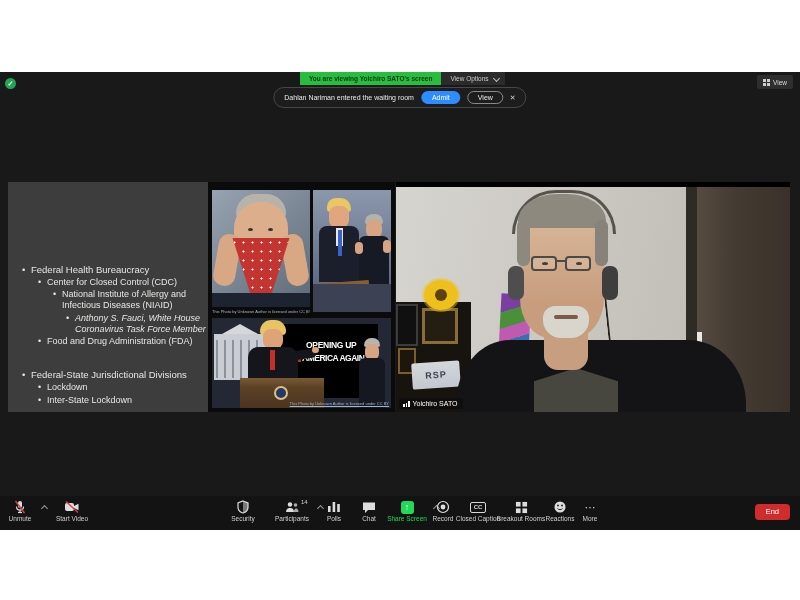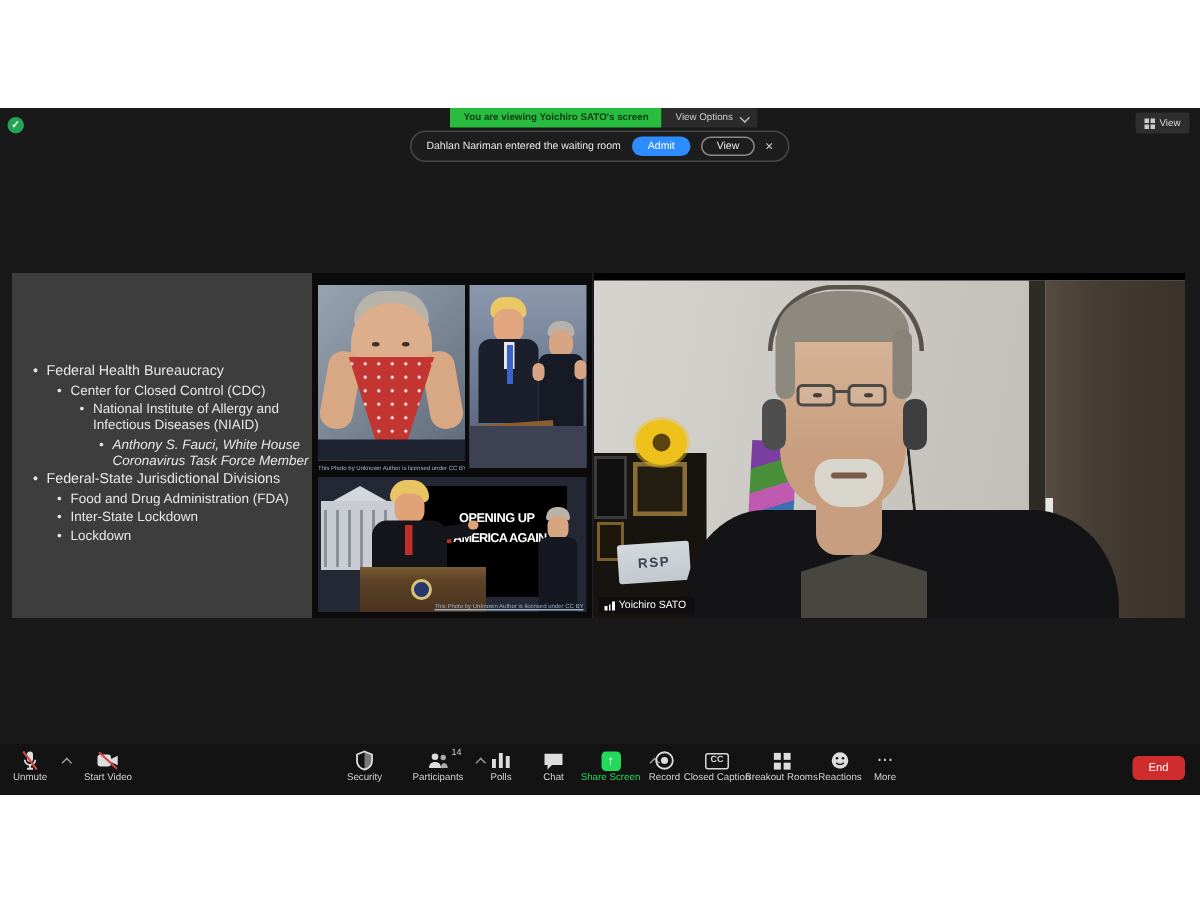--- a/index.html
+++ b/index.html
@@ -31,21 +31,21 @@
 
   
   .content { position:absolute; left:0; top:110px; width:800px; height:230px; }
 
   
   .slide { position:absolute; left:8px; top:0; width:387px; height:230px; background:#3d3d3d; overflow:hidden; }
   .slide-title { position:absolute; left:18px; top:18px; width:185px; font-size:17px; line-height:1.13; letter-spacing:-0.2px; color:#d4d4d2; }
   .bullets { position:absolute; left:10px; top:60px; width:192px; color:#e6e6e4; }
   .bullet { position:relative; line-height:1.25; margin-bottom:1px; }
   .bullet::before { content:'•'; position:absolute; }
-  .lv1 { padding-left:13px; font-size:9.5px; } .lv1::before { left:4px; }
+  .lv1 { padding-left:13px; font-size:9.5px;margin-top:22px; } .lv1::before { left:4px; }
   .lv2 { padding-left:29px; font-size:9px; }  .lv2::before { left:20px; }
   .lv3 { padding-left:44px; font-size:9px; }  .lv3::before { left:35px; }
   .lv4 { padding-left:57px; font-size:9px;font-style:italic; }  .lv4::before { left:48px; }
 
   
   .photo-panel { position:absolute; left:200px; top:0; width:187px; height:230px; background:#0b0b0b; }
   .photoA { position:absolute; left:4px; top:8px; width:98px; height:117px; background:linear-gradient(135deg,#97a3b0,#5f6a78); overflow:hidden; }
   .pa-hair { position:absolute; left:24px; top:4px; width:50px; height:26px; background:#b7b3ab; border-radius:24px 24px 8px 8px; }
   .pa-face { position:absolute; left:22px; top:12px; width:54px; height:62px; background:#dcae8c; border-radius:26px 26px 20px 20px; }
   .pa-eye1 { position:absolute; left:36px; top:38px; width:5px; height:3px; background:#3a2e26; border-radius:50%; }
@@ -175,24 +175,24 @@
   </div>
 
   <div class="content">
 
     <div class="slide">
       <div class="bullets">
         <div class="bullet lv1">Federal Health Bureaucracy</div>
         <div class="bullet lv2">Center for Closed Control (CDC)</div>
         <div class="bullet lv3">National Institute of Allergy and Infectious Diseases (NIAID)</div>
         <div class="bullet lv4">Anthony S. Fauci, White House Coronavirus Task Force Member</div>
+        <div class="bullet lv2">Food and Drug Administration (FDA)</div>
         <div class="bullet lv1">Federal-State Jurisdictional Divisions</div>
-        <div class="bullet lv2">Food and Drug Administration (FDA)</div>
+        <div class="bullet lv2">Lockdown</div>
         <div class="bullet lv2">Inter-State Lockdown</div>
-        <div class="bullet lv2">Lockdown</div>
       </div>
 
       <div class="photo-panel">
 
         <div class="photoA">
           <div class="pa-hair"></div>
           <div class="pa-face"></div>
           <div class="pa-eye1"></div>
           <div class="pa-eye2"></div>
           <div class="pa-hand1"></div>

